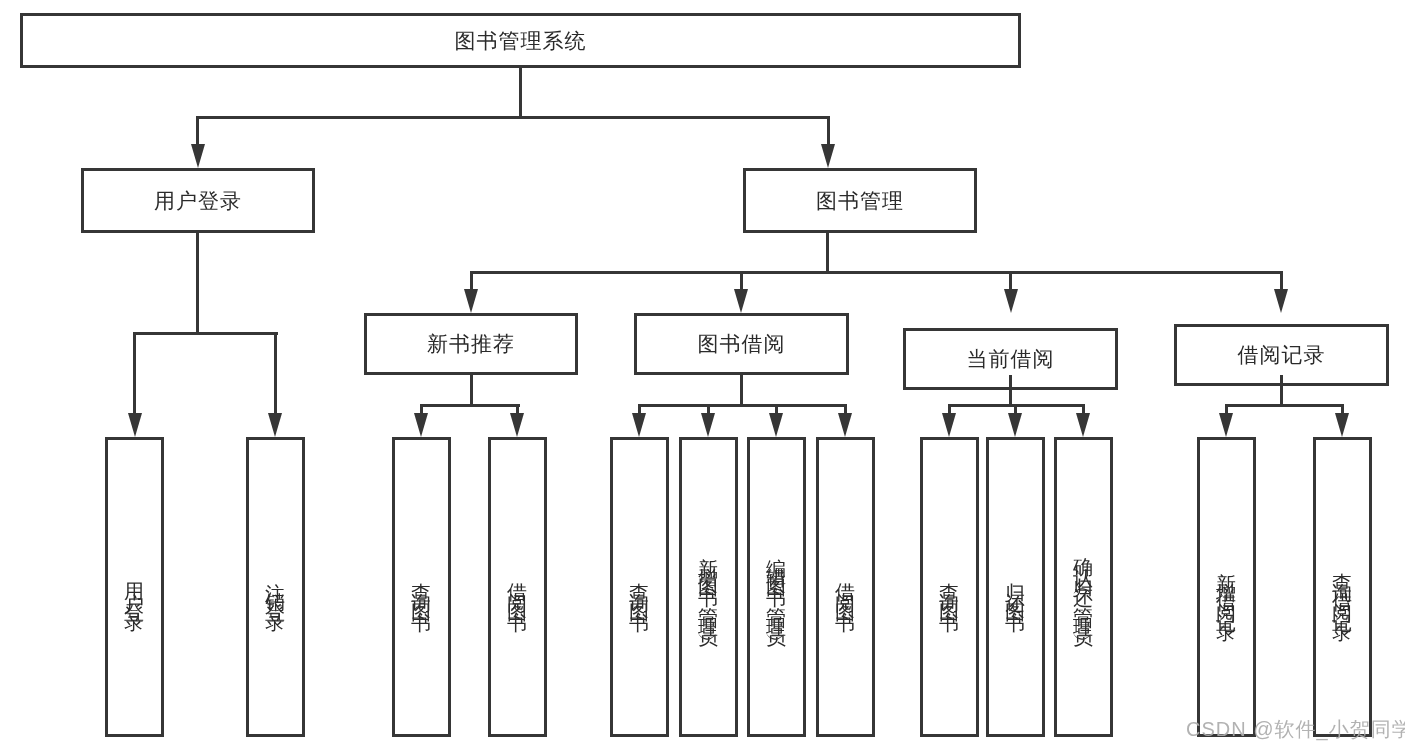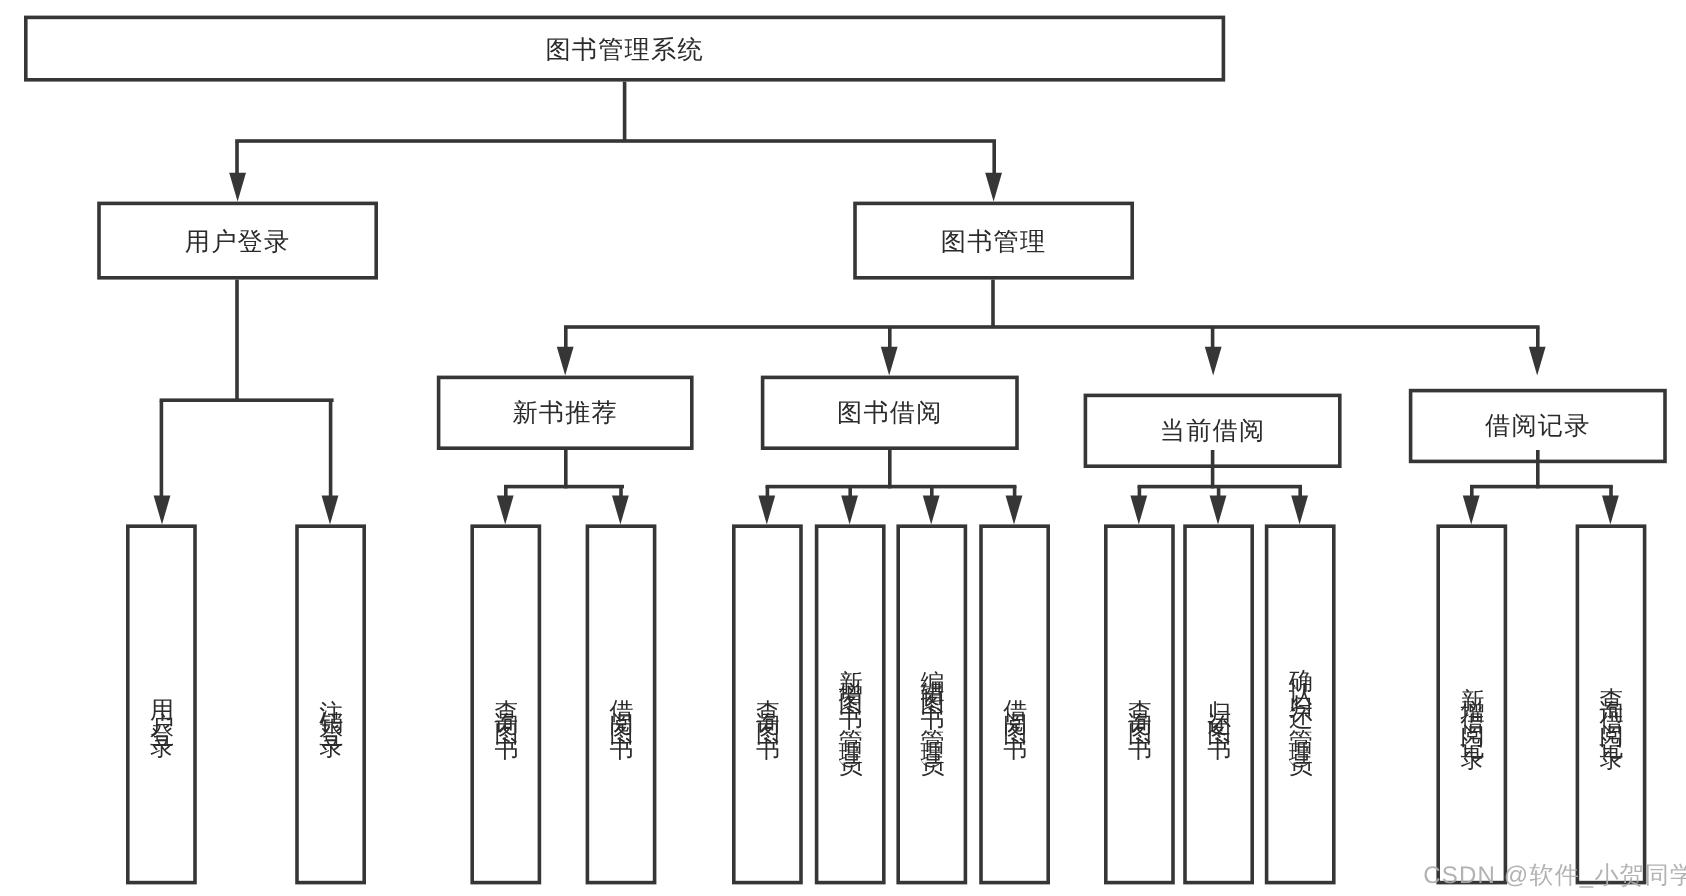--- a/index.html
+++ b/index.html
@@ -36,21 +36,21 @@
 
 <div class="canvas">
 
   <div class="box h" style="left:20px;top:13px;width:1001px;height:55px;">
     <span>图书管理系统</span>
   </div>
 
   <div class="box h" style="left:81px;top:168px;width:234px;height:65px;">
     <span>用户登录</span>
   </div>
-  <div class="box h" style="left:711px;top:168px;width:234px;height:65px;">
+  <div class="box h" style="left:743px;top:168px;width:234px;height:65px;">
     <span>图书管理</span>
   </div>
 
   <div class="box h" style="left:634px;top:313px;width:215px;height:62px;">
     <span>图书借阅</span>
   </div>
   <div class="box h" style="left:364px;top:313px;width:214px;height:62px;">
     <span>新书推荐</span>
   </div>
   <div class="box h" style="left:903px;top:328px;width:215px;height:62px;">

